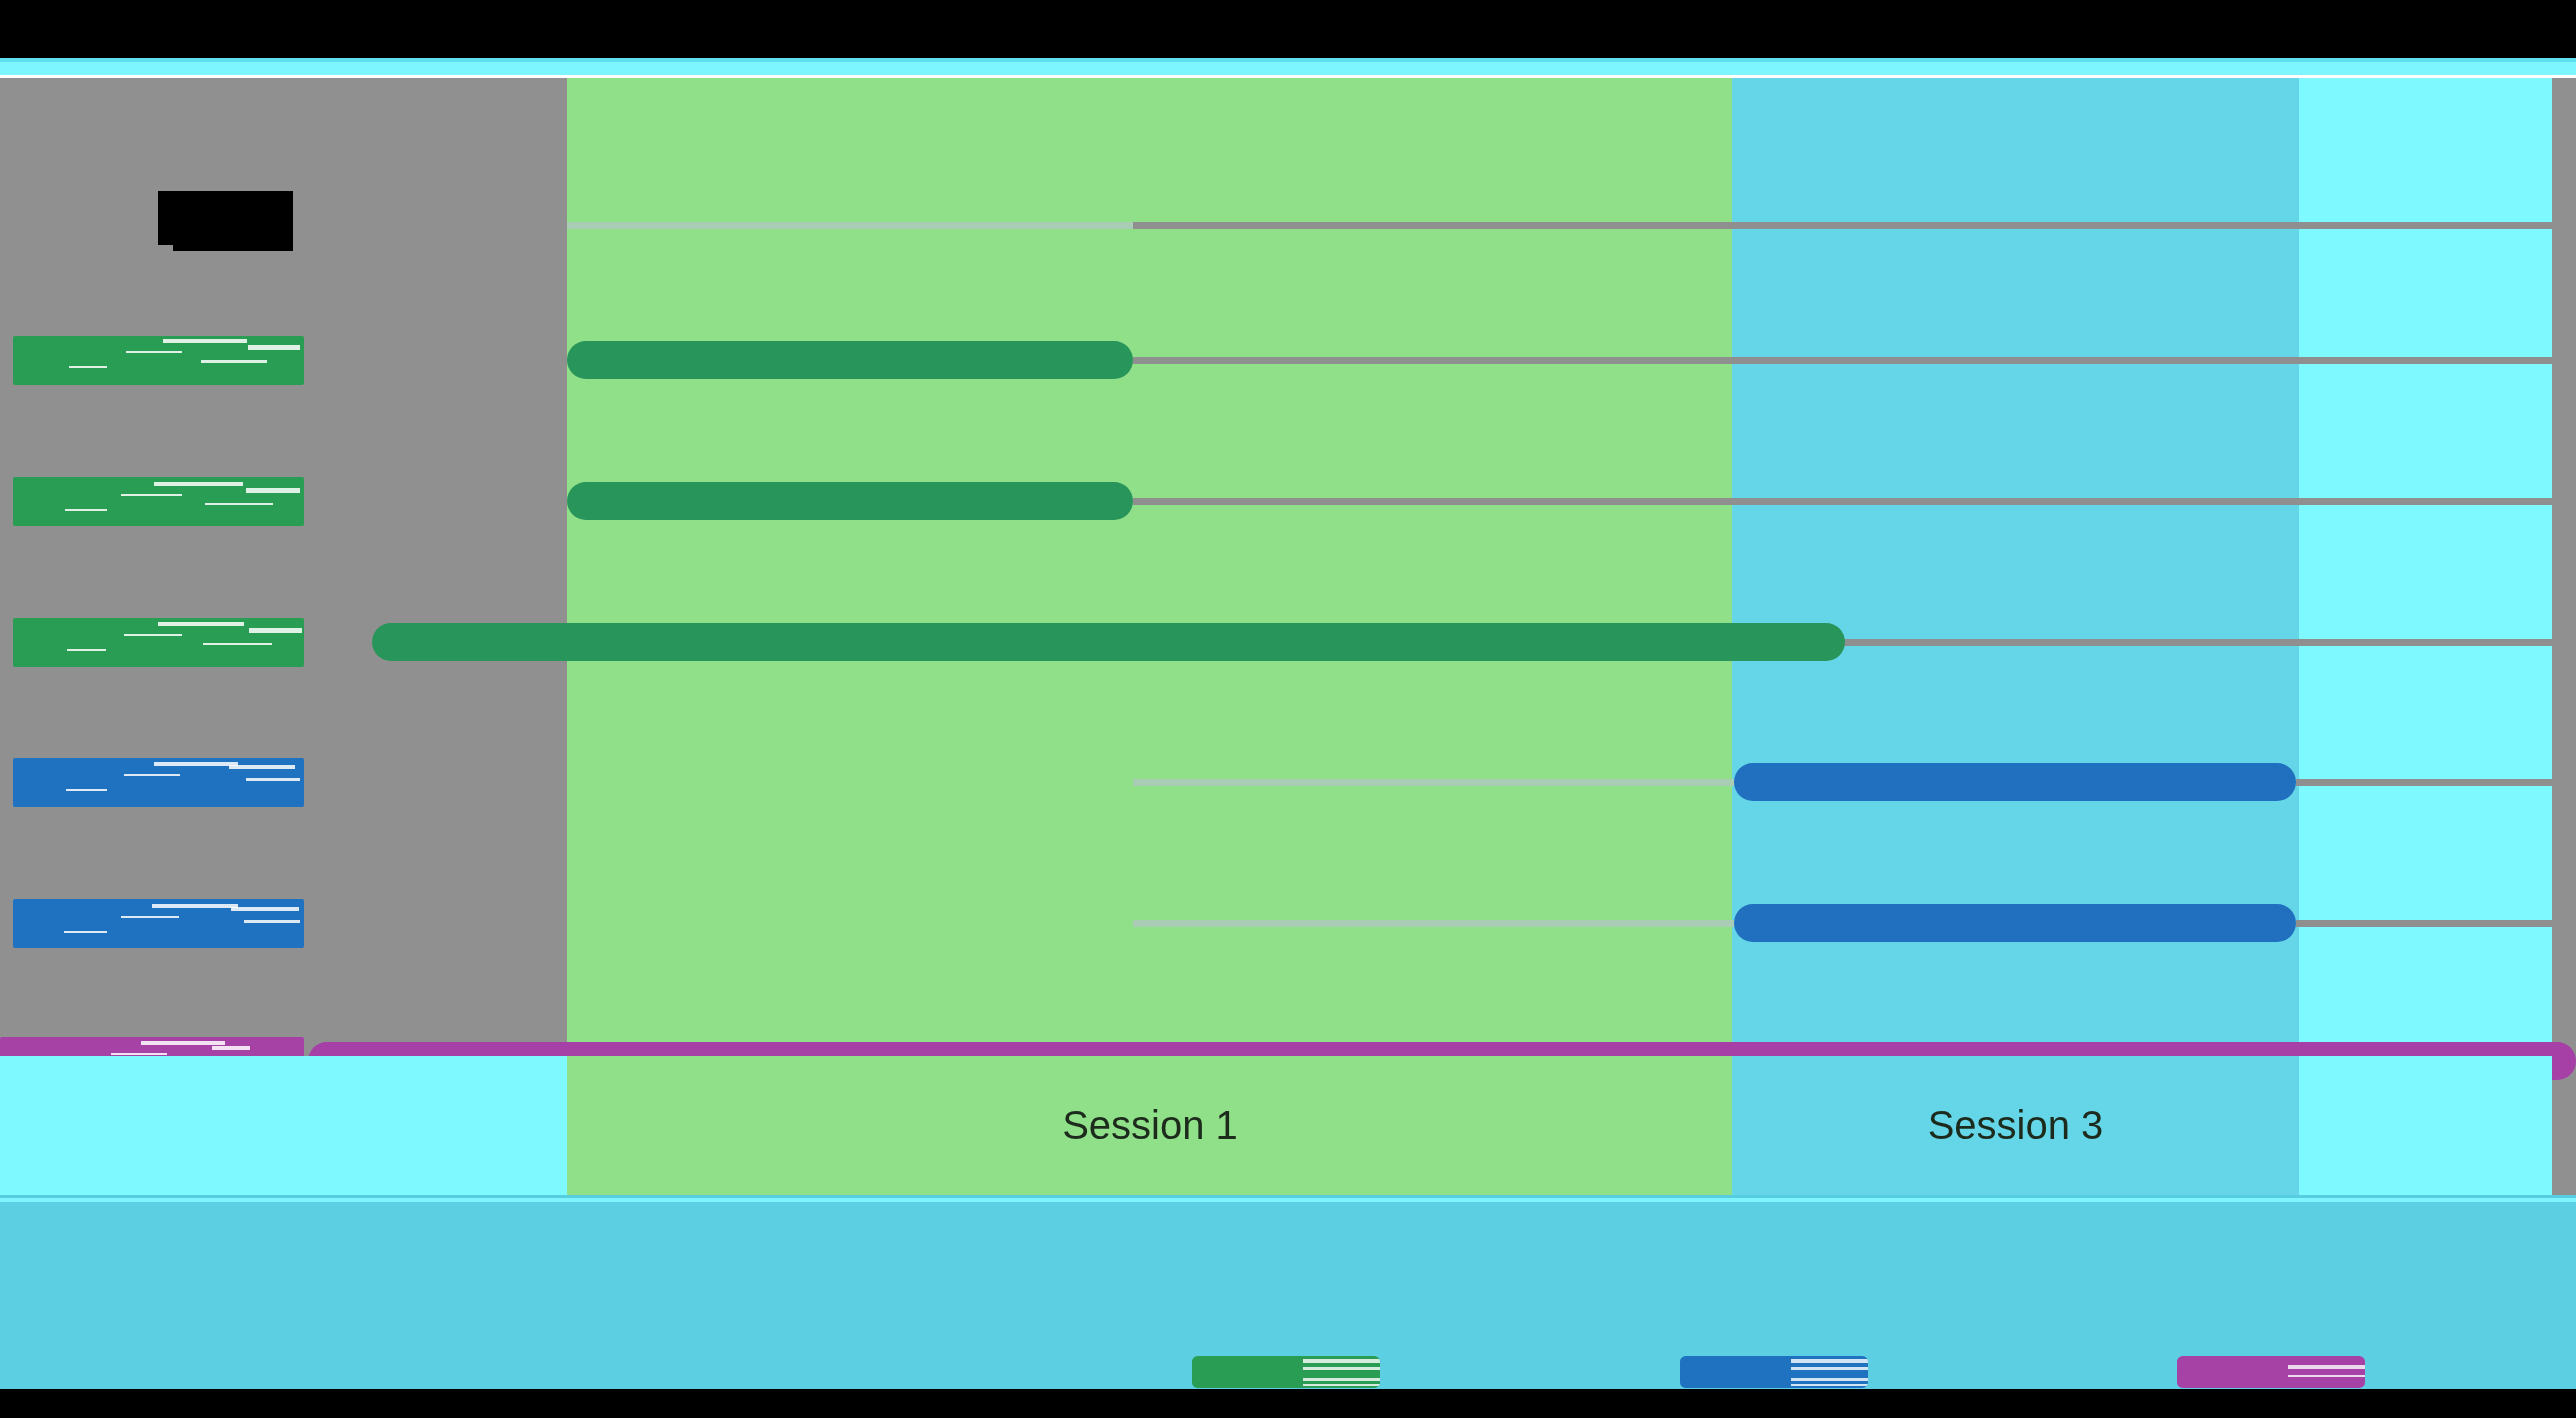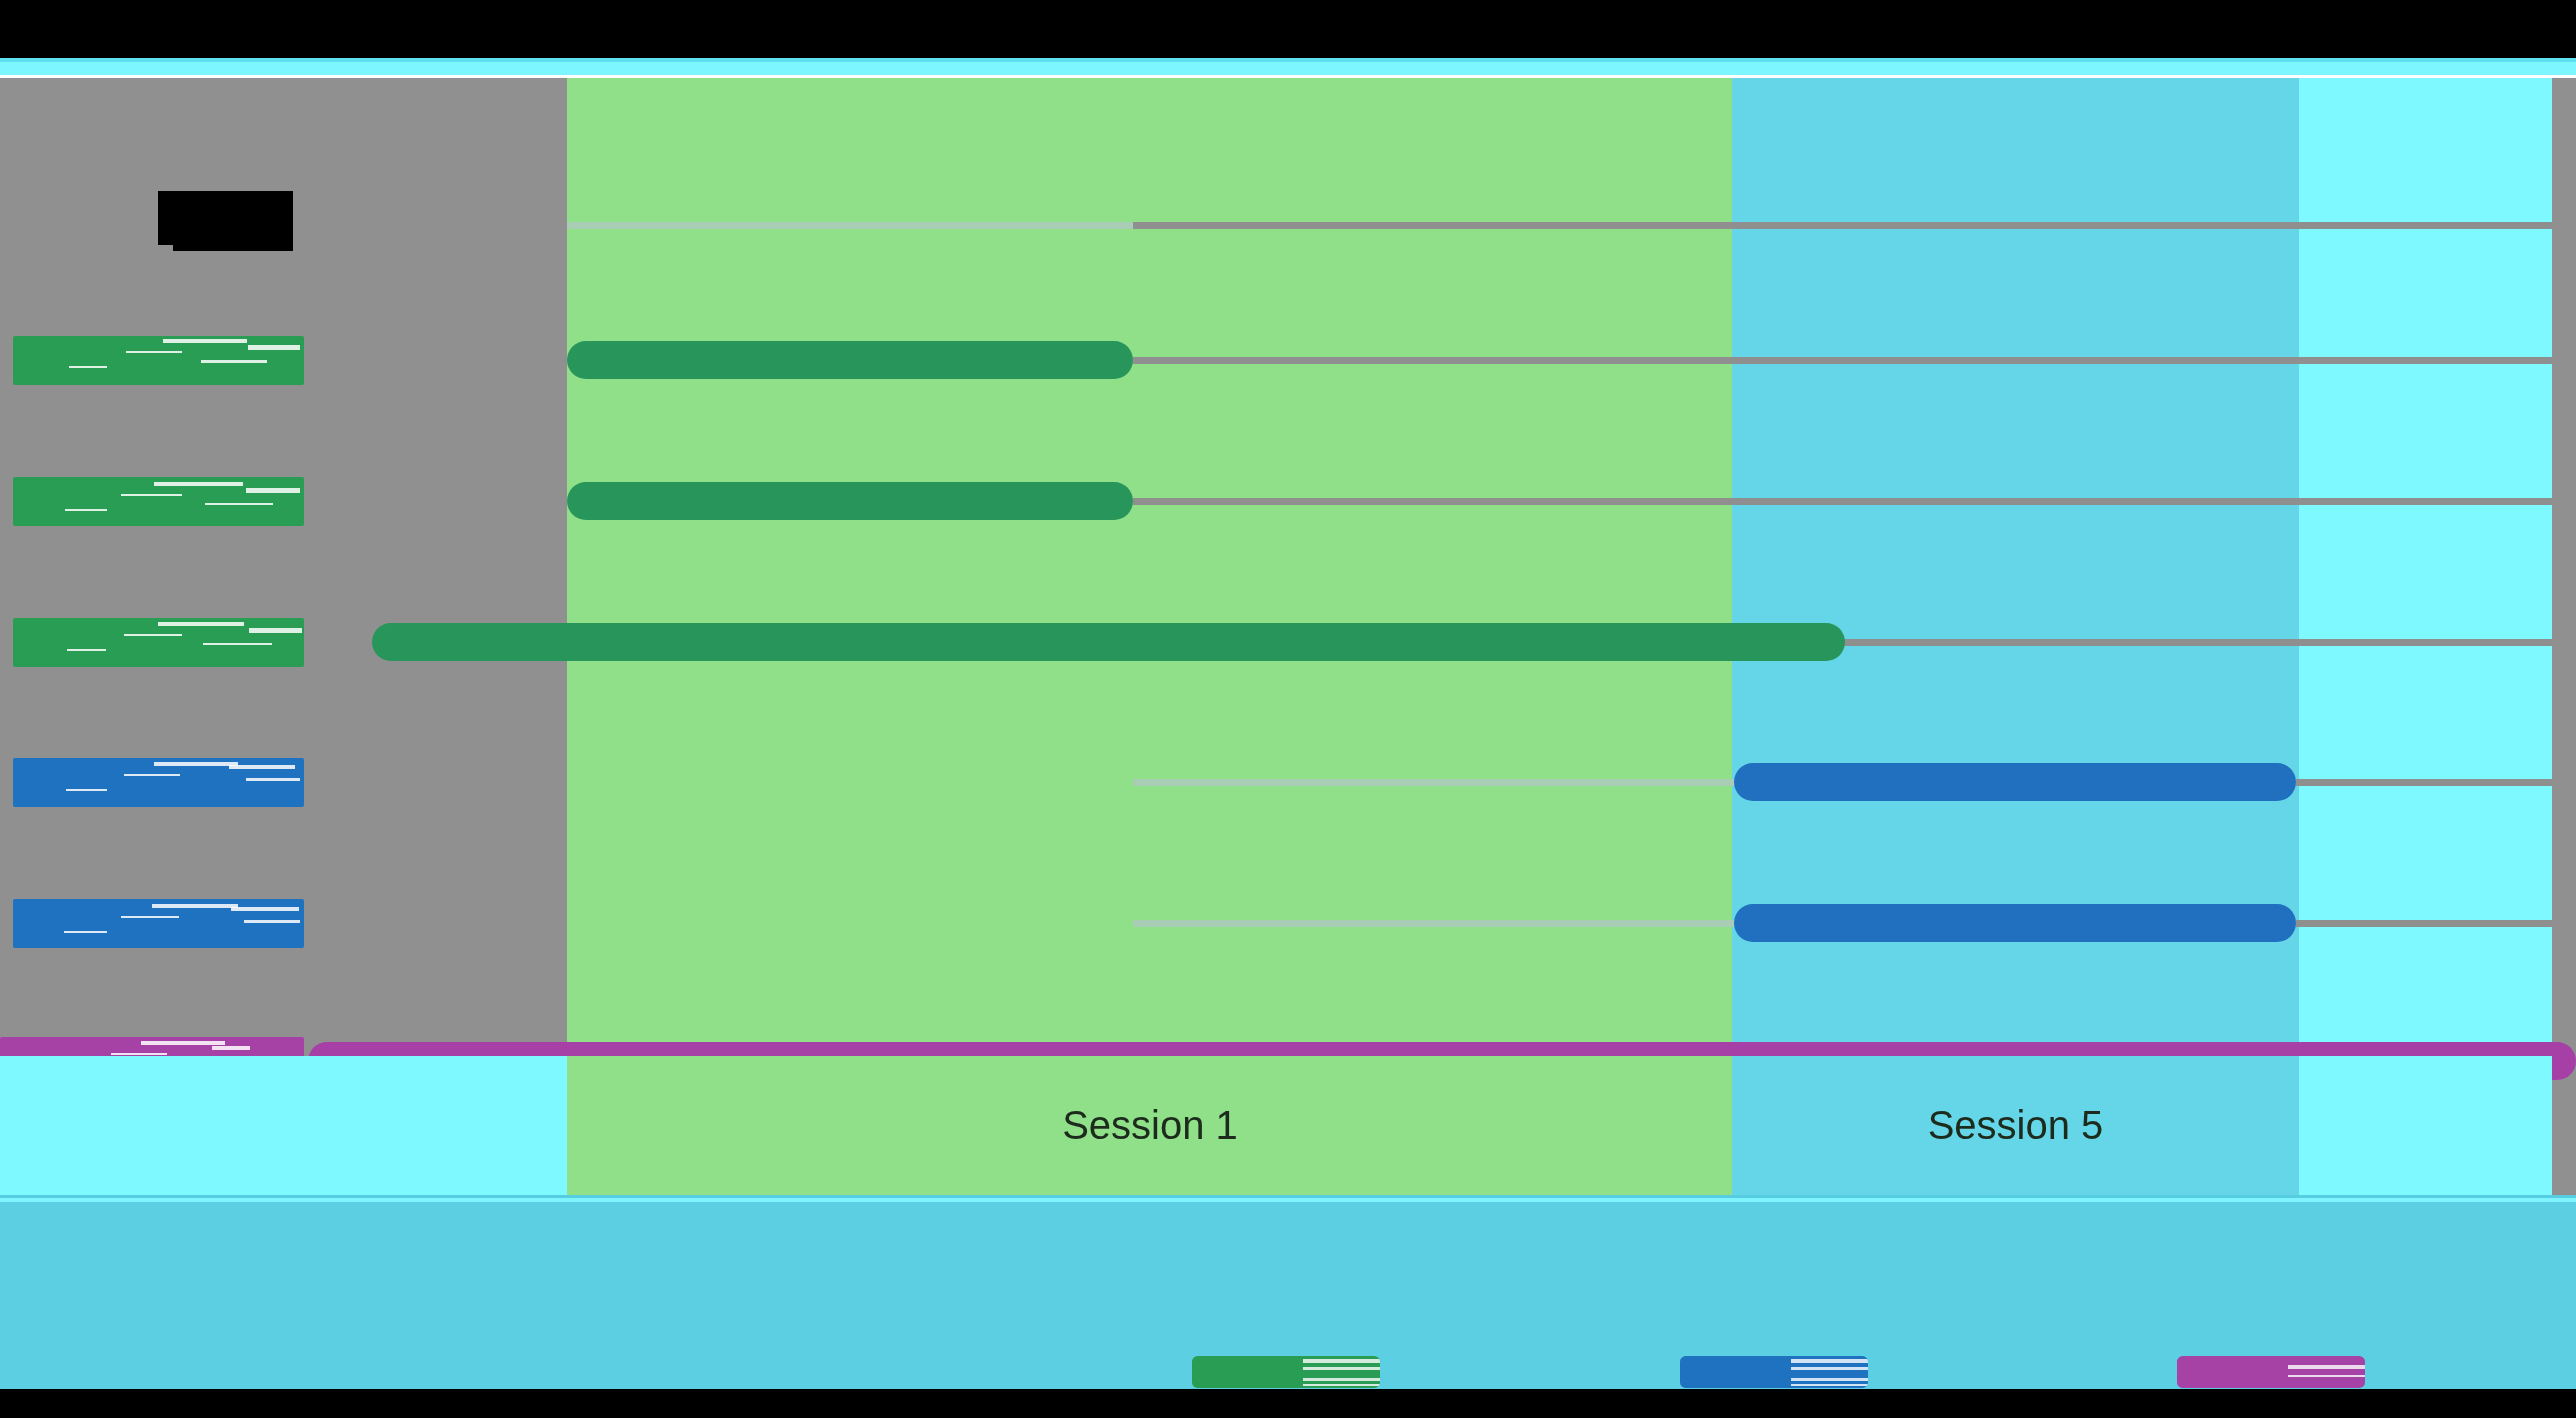--- a/index.html
+++ b/index.html
@@ -180,21 +180,21 @@
     </div>
 
   </div>
 
   <div class="sesslabels">
     <div class="lbg g0"></div>
     <div class="lbg g1"></div>
     <div class="lbg g2"></div>
     <div class="lbg g3"></div>
     <div class="txt" style="left:567px;width:1166px;">Session 1</div>
-    <div class="txt" style="left:1732px;width:567px;">Session 5</div>
+    <div class="txt" style="left:1732px;width:567px;">Session 3</div>
   </div>
 
   <div class="foot-sep1"></div>
   <div class="foot-sep2"></div>
   <div class="foot"></div>
 
   <div class="legend">
     <div class="swatch green" style="left:1192px;width:188px;">
       <i class="sq" style="left:111px;top:3.8px;width:77px;height:3.8px;"></i>
       <i class="sq" style="left:111px;top:11.3px;width:77px;height:2.8px;"></i>

